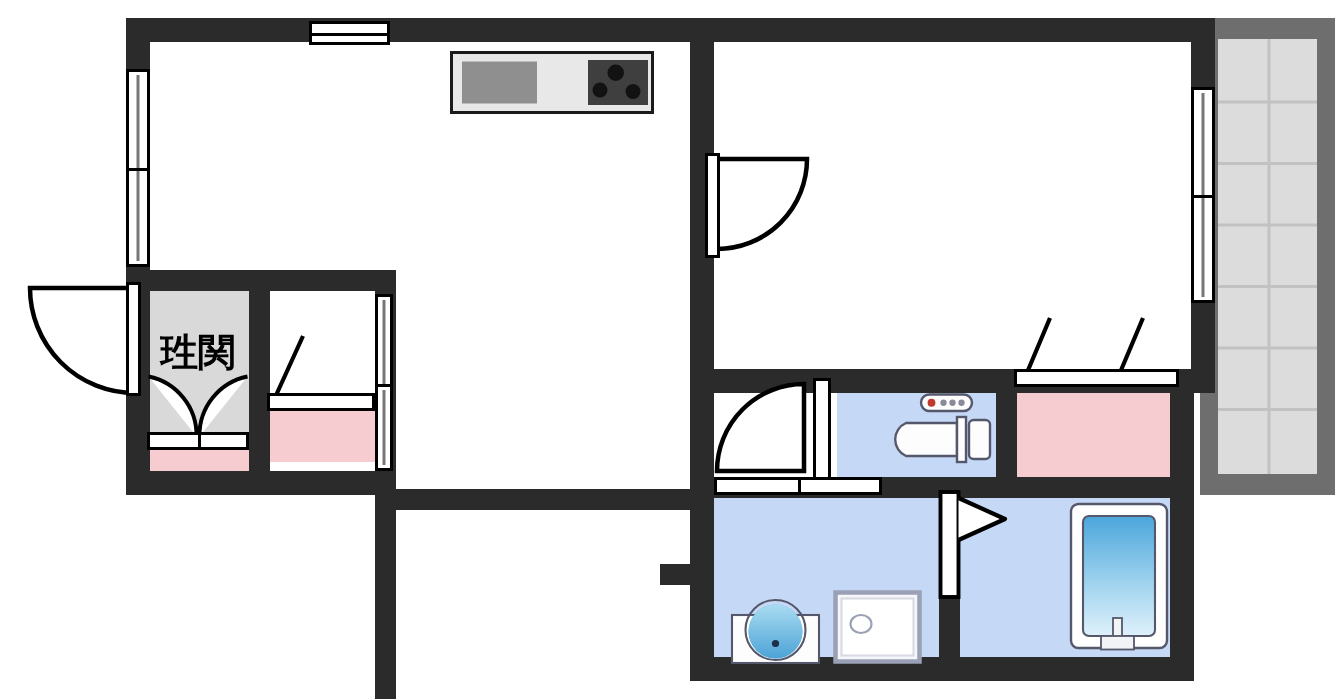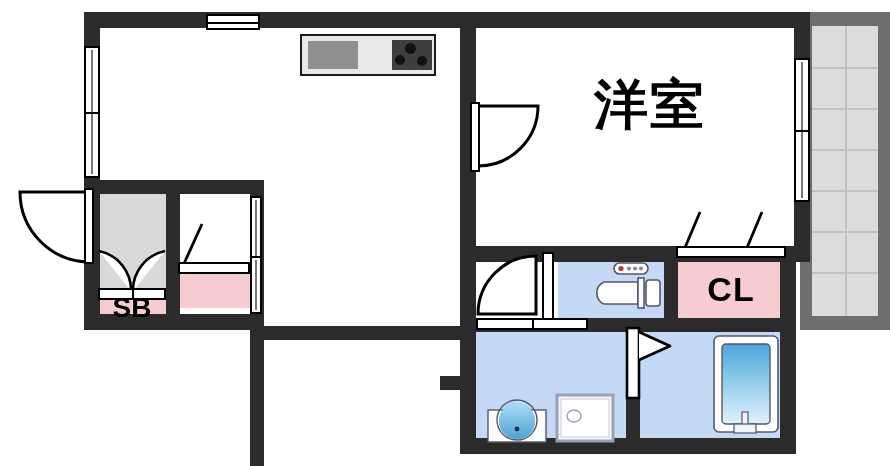--- a/index.html
+++ b/index.html
@@ -226,18 +226,16 @@
           <stop offset="55%" stop-color="#9ed2ee"></stop>
           <stop offset="100%" stop-color="#dff1fb"></stop>
         </linearGradient>
       </defs>
       <rect x="30" y="78" width="6" height="14" fill="#f2f3f6" stroke="#55586b" stroke-width="1.2"></rect>
       <rect x="22" y="90" width="22" height="9" fill="#f2f3f6" stroke="#55586b" stroke-width="1.2"></rect>
     </svg>
   </div>
 
 
-  <div class="lbl lbl-jp" style="left:560px;top:78px;width:180px;font-size:54px;letter-spacing:2px;">洋室</div>
-
-  <div class="lbl" style="left:98px;top:294px;width:68px;font-size:28px;">SB</div>
-  <div class="lbl" style="left:676px;top:272px;width:110px;font-size:34px;letter-spacing:1px;">CL</div>
+
+  <div class="lbl lbl-jp" style="left:98px;top:222px;width:68px;font-size:25px;">珄関</div>
 
 </div>
 
 </body></html>

